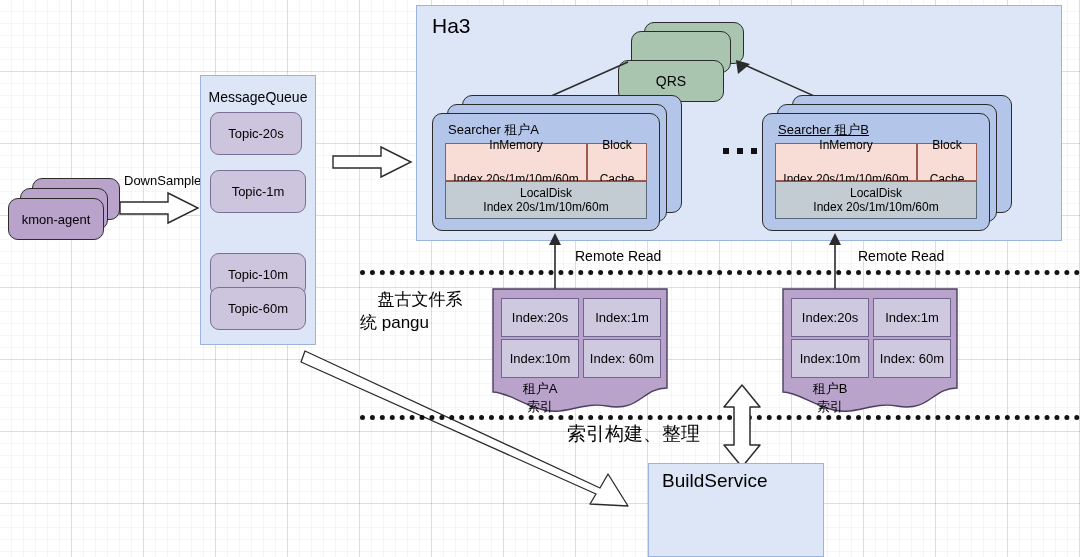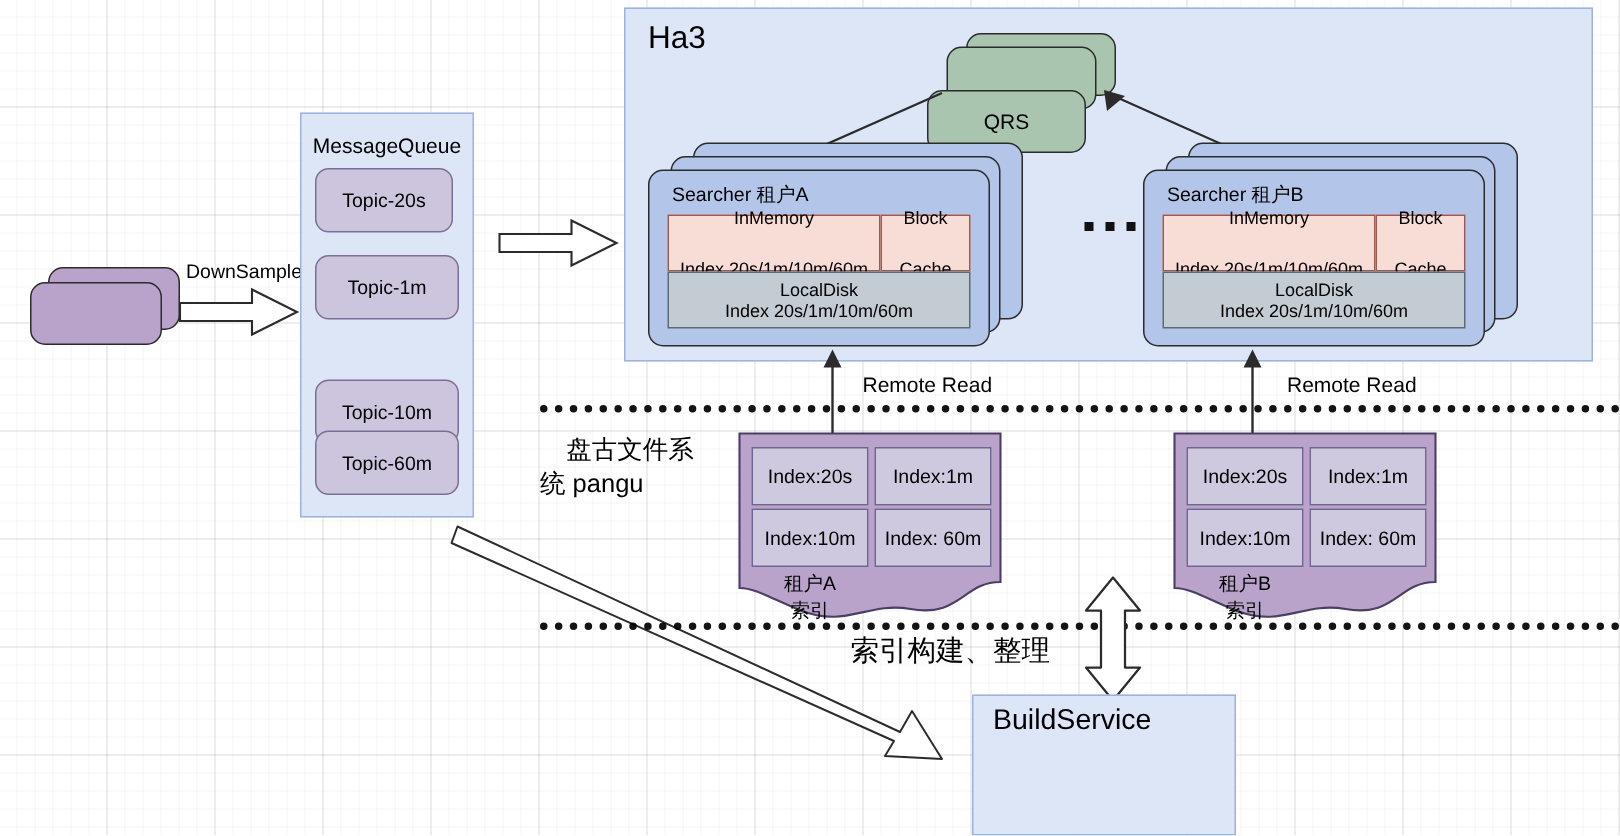--- a/index.html
+++ b/index.html
@@ -55,20 +55,21 @@
   svg { position:absolute; overflow:visible; }
 </style>
 </head>
 <body>
 
 <div id="canvas">
 
   <div class="abs" style="left:6px; top:178px; width:116px; height:62px;">
     <div class="abs rbox purple" style="left:26px; top:0px; width:88px; height:42px;"></div>
     <div class="abs rbox purple" style="left:14px; top:10px; width:88px; height:42px;"></div>
+    <div class="abs rbox purple ctr lbl t13" style="left:2px; top:20px; width:96px; height:42px;">kmon-agent</div>
   </div>
 
   <div class="abs lbl t13" style="left:124px; top:173px;">DownSample</div>
   <svg class="abs" style="left:120px; top:190px; width:82px; height:40px;">
     <polygon points="0,12 48,12 48,3 78,18 48,33 48,24 0,24" fill="#ffffff" stroke="#2b2b2b" stroke-width="1.4"></polygon>
   </svg>
 
   <div class="abs panel-blue" style="left:200px; top:75px; width:116px; height:270px;"></div>
   <div class="abs lbl t14 ctr" style="left:200px; top:88px; width:116px; height:18px;">MessageQueue</div>
 
@@ -126,21 +127,21 @@
   <div class="abs" style="left:723px; top:148px; width:40px; height:8px; display:flex; gap:8px;">
     <span class="dot3"></span>
     <span class="dot3"></span>
     <span class="dot3"></span>
   </div>
 
   <div class="abs" style="left:762px; top:95px; width:270px; height:140px;">
     <div class="abs rbox searcher" style="left:30px; top:0px; width:220px; height:118px;"></div>
     <div class="abs rbox searcher" style="left:15px; top:9px; width:220px; height:118px;"></div>
     <div class="abs rbox searcher" style="left:0px; top:18px; width:228px; height:118px;"></div>
-    <div class="abs lbl t13" style="left:16px; top:26px;">Searcher 租户B</div>
+    <div class="abs lbl t13" style="left:16px; top:26px;text-decoration:underline;">Searcher 租户B</div>
 
     <div class="abs inmem ctr" style="left:13px; top:48px; width:142px; height:38px; flex-direction:column;">
       <span class="lbl t12">InMemory</span>
       <span class="lbl t12">Index 20s/1m/10m/60m</span>
     </div>
     <div class="abs inmem ctr" style="left:155px; top:48px; width:60px; height:38px; flex-direction:column;">
       <span class="lbl t12">Block</span>
       <span class="lbl t12">Cache</span>
     </div>
     <div class="abs disk ctr" style="left:13px; top:86px; width:202px; height:38px; flex-direction:column;">

